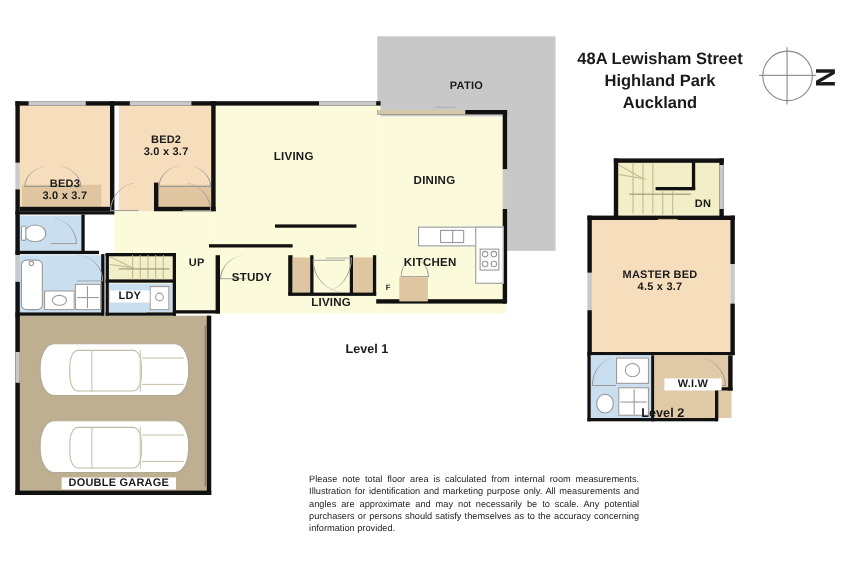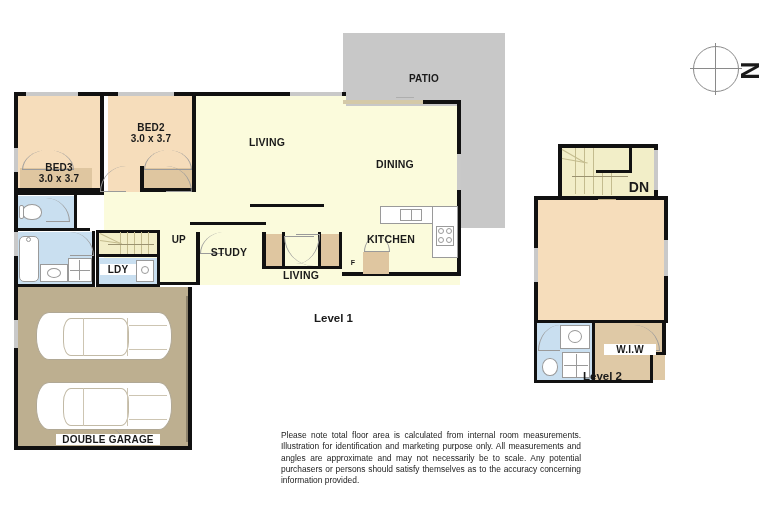--- a/index.html
+++ b/index.html
@@ -55,20 +55,25 @@
        border:1px solid #b0a895;border-radius:13px/22px;}
   .car .cab{position:absolute;box-sizing:border-box;border:1px solid #c2baa6;
        border-radius:8px/14px;background:#fff;}
   .car .ln{position:absolute;background:#cdc5b2;}
 </style>
 </head>
 <body>
 
 <div id="plan">
 
+  <div id="addr">
+    <div>48A Lewisham Street</div>
+    <div>Highland Park</div>
+    <div>Auckland</div>
+  </div>
 
   <div class="compass" style="left:693px;top:46px;width:44px;height:44px;">
     <div class="h" style="left:-4px;top:21px;width:52px;height:1px;"></div>
     <div class="v" style="left:21px;top:-4px;width:1px;height:52px;"></div>
   </div>
   <div class="north" style="left:740px;top:56px;font-size:25px;">N</div>
 
   <div class="area f-patio" style="left:343px;top:33px;width:162px;height:67px;"></div>
   <div class="area f-patio" style="left:457px;top:100px;width:48px;height:128px;"></div>
   <div class="area f-patio" style="left:343px;top:100px;width:114px;height:6px;"></div>
@@ -244,34 +249,38 @@
   <div class="wall" style="left:596px;top:170px;width:36px;height:3px;"></div>
   <div class="wall" style="left:629px;top:146px;width:3px;height:26px;"></div>
   <div class="thin" style="left:575px;top:148px;width:1px;height:46px;background:#c4bc8e;"></div>
   <div class="thin" style="left:584px;top:148px;width:1px;height:46px;background:#c4bc8e;"></div>
   <div class="thin" style="left:593px;top:148px;width:1px;height:46px;background:#c4bc8e;"></div>
   <div class="thin" style="left:602px;top:173px;width:1px;height:22px;background:#c4bc8e;"></div>
   <div class="thin" style="left:611px;top:173px;width:1px;height:22px;background:#c4bc8e;"></div>
   <div class="thin" style="left:562px;top:149px;width:26px;height:1px;background:#c4bc8e;transform:rotate(30deg);transform-origin:left center;"></div>
   <div class="thin" style="left:562px;top:158px;width:26px;height:1px;background:#c4bc8e;transform:rotate(10deg);transform-origin:left center;"></div>
   <div class="thin" style="left:572px;top:176px;width:56px;height:1px;background:#9a9270;"></div>
-  <div class="lbl" style="left:626px;top:180px;width:26px;font-size:14px;">DN</div>
+  <div class="lbl" style="left:626px;top:180px;width:26px;font-size:10px;">DN</div>
   <div class="win" style="left:654px;top:150px;width:4px;height:40px;"></div>
 
   <div class="area f-bed" style="left:536px;top:200px;width:128px;height:122px;"></div>
   <div class="wall" style="left:534px;top:196px;width:134px;height:4px;"></div>
   <div class="wall" style="left:534px;top:196px;width:4px;height:52px;"></div>
   <div class="win" style="left:534px;top:248px;width:4px;height:34px;"></div>
   <div class="wall" style="left:534px;top:282px;width:4px;height:42px;"></div>
   <div class="wall" style="left:664px;top:196px;width:4px;height:44px;"></div>
   <div class="win" style="left:664px;top:240px;width:4px;height:36px;"></div>
   <div class="wall" style="left:664px;top:276px;width:4px;height:46px;"></div>
   <div class="wall" style="left:534px;top:320px;width:134px;height:3px;"></div>
   <div class="thin" style="left:598px;top:199px;width:18px;height:1px;background:#b8a77f;"></div>
 
+  <div class="lbl" style="left:552px;top:245px;width:96px;font-size:10px;">
+    <span>MASTER BED</span><br>
+    <span>4.5 x 3.7</span>
+  </div>
 
   <div class="area f-wet" style="left:536px;top:323px;width:58px;height:57px;"></div>
   <div class="wall" style="left:534px;top:323px;width:3px;height:60px;"></div>
   <div class="wall" style="left:534px;top:380px;width:60px;height:3px;"></div>
   <div class="wall" style="left:592px;top:323px;width:3px;height:60px;"></div>
   <div class="fix" style="left:542px;top:358px;width:16px;height:18px;border-radius:48%;"></div>
   <div class="fix" style="left:560px;top:325px;width:30px;height:24px;"></div>
   <div class="fix" style="left:568px;top:330px;width:14px;height:13px;border-radius:50%;"></div>
   <div class="fix" style="left:562px;top:352px;width:28px;height:26px;"></div>
   <div class="thin" style="left:564px;top:365px;width:24px;height:1px;background:#9a9a9a;"></div>

